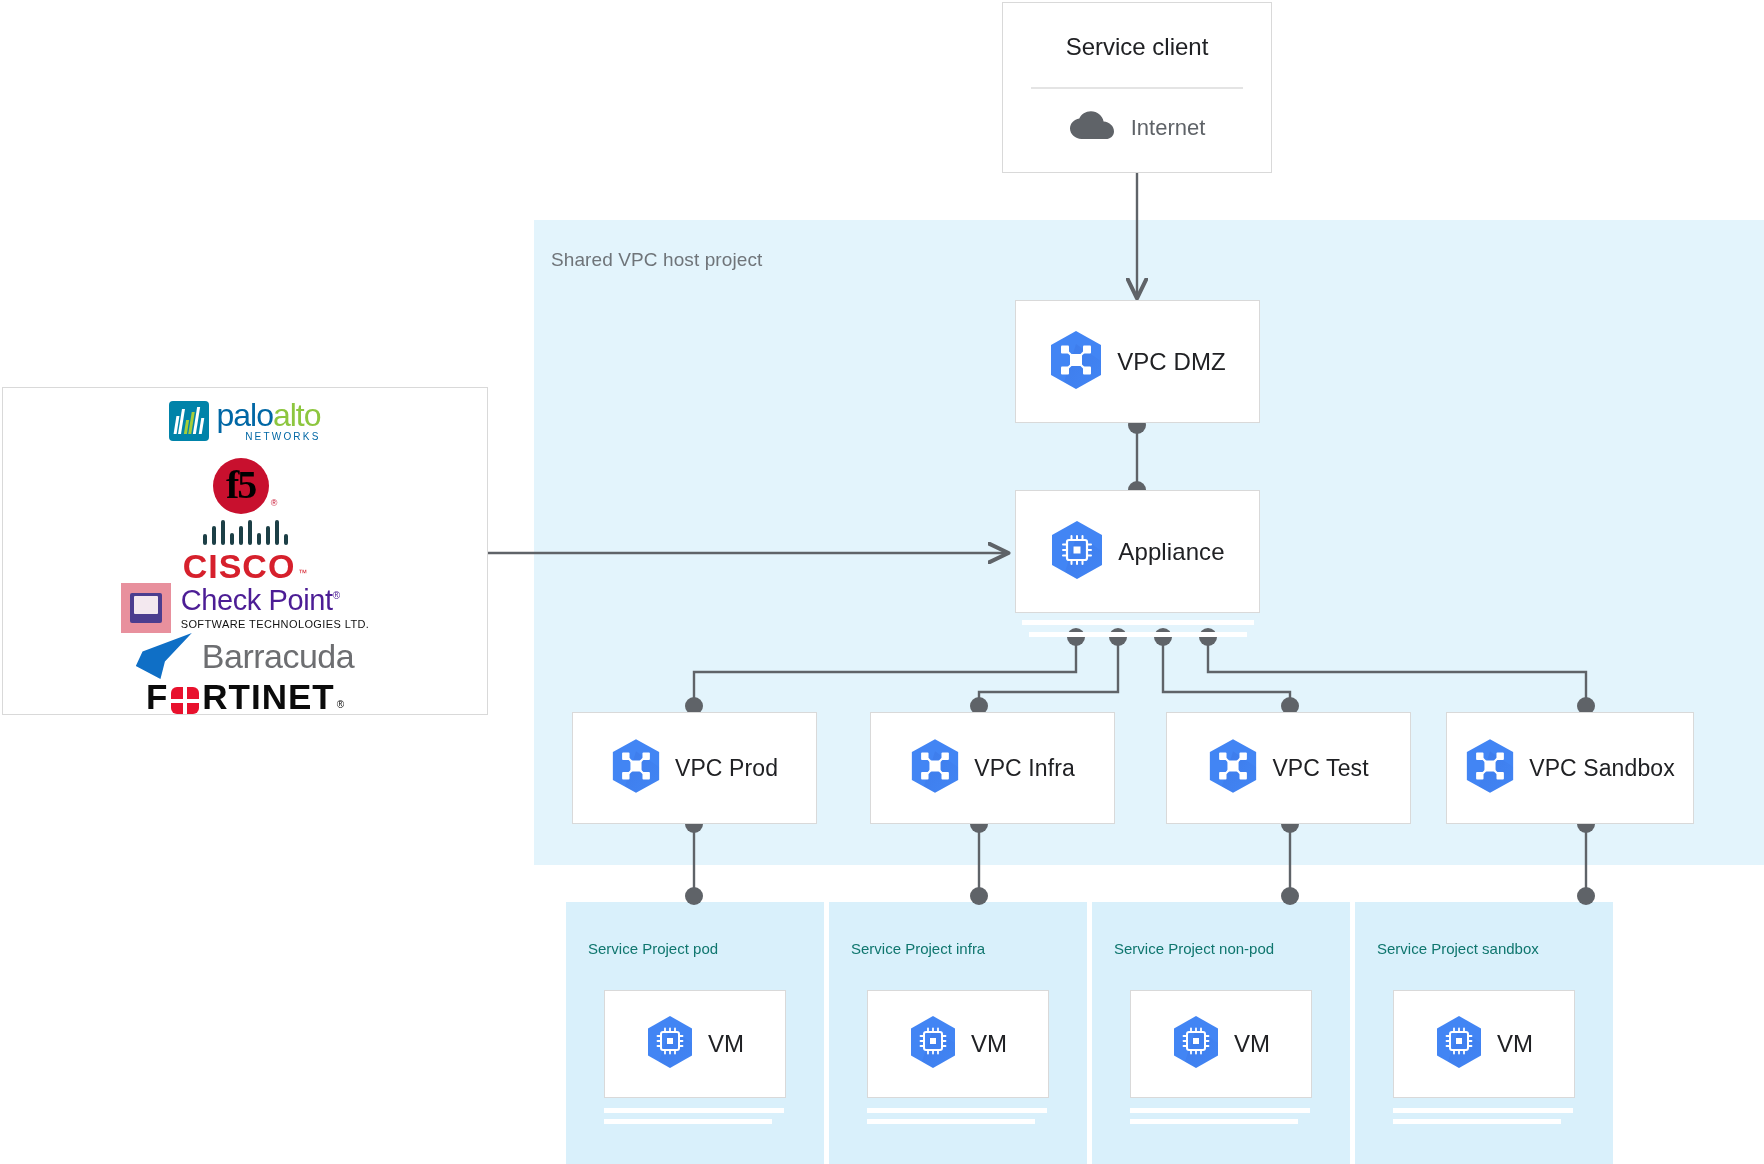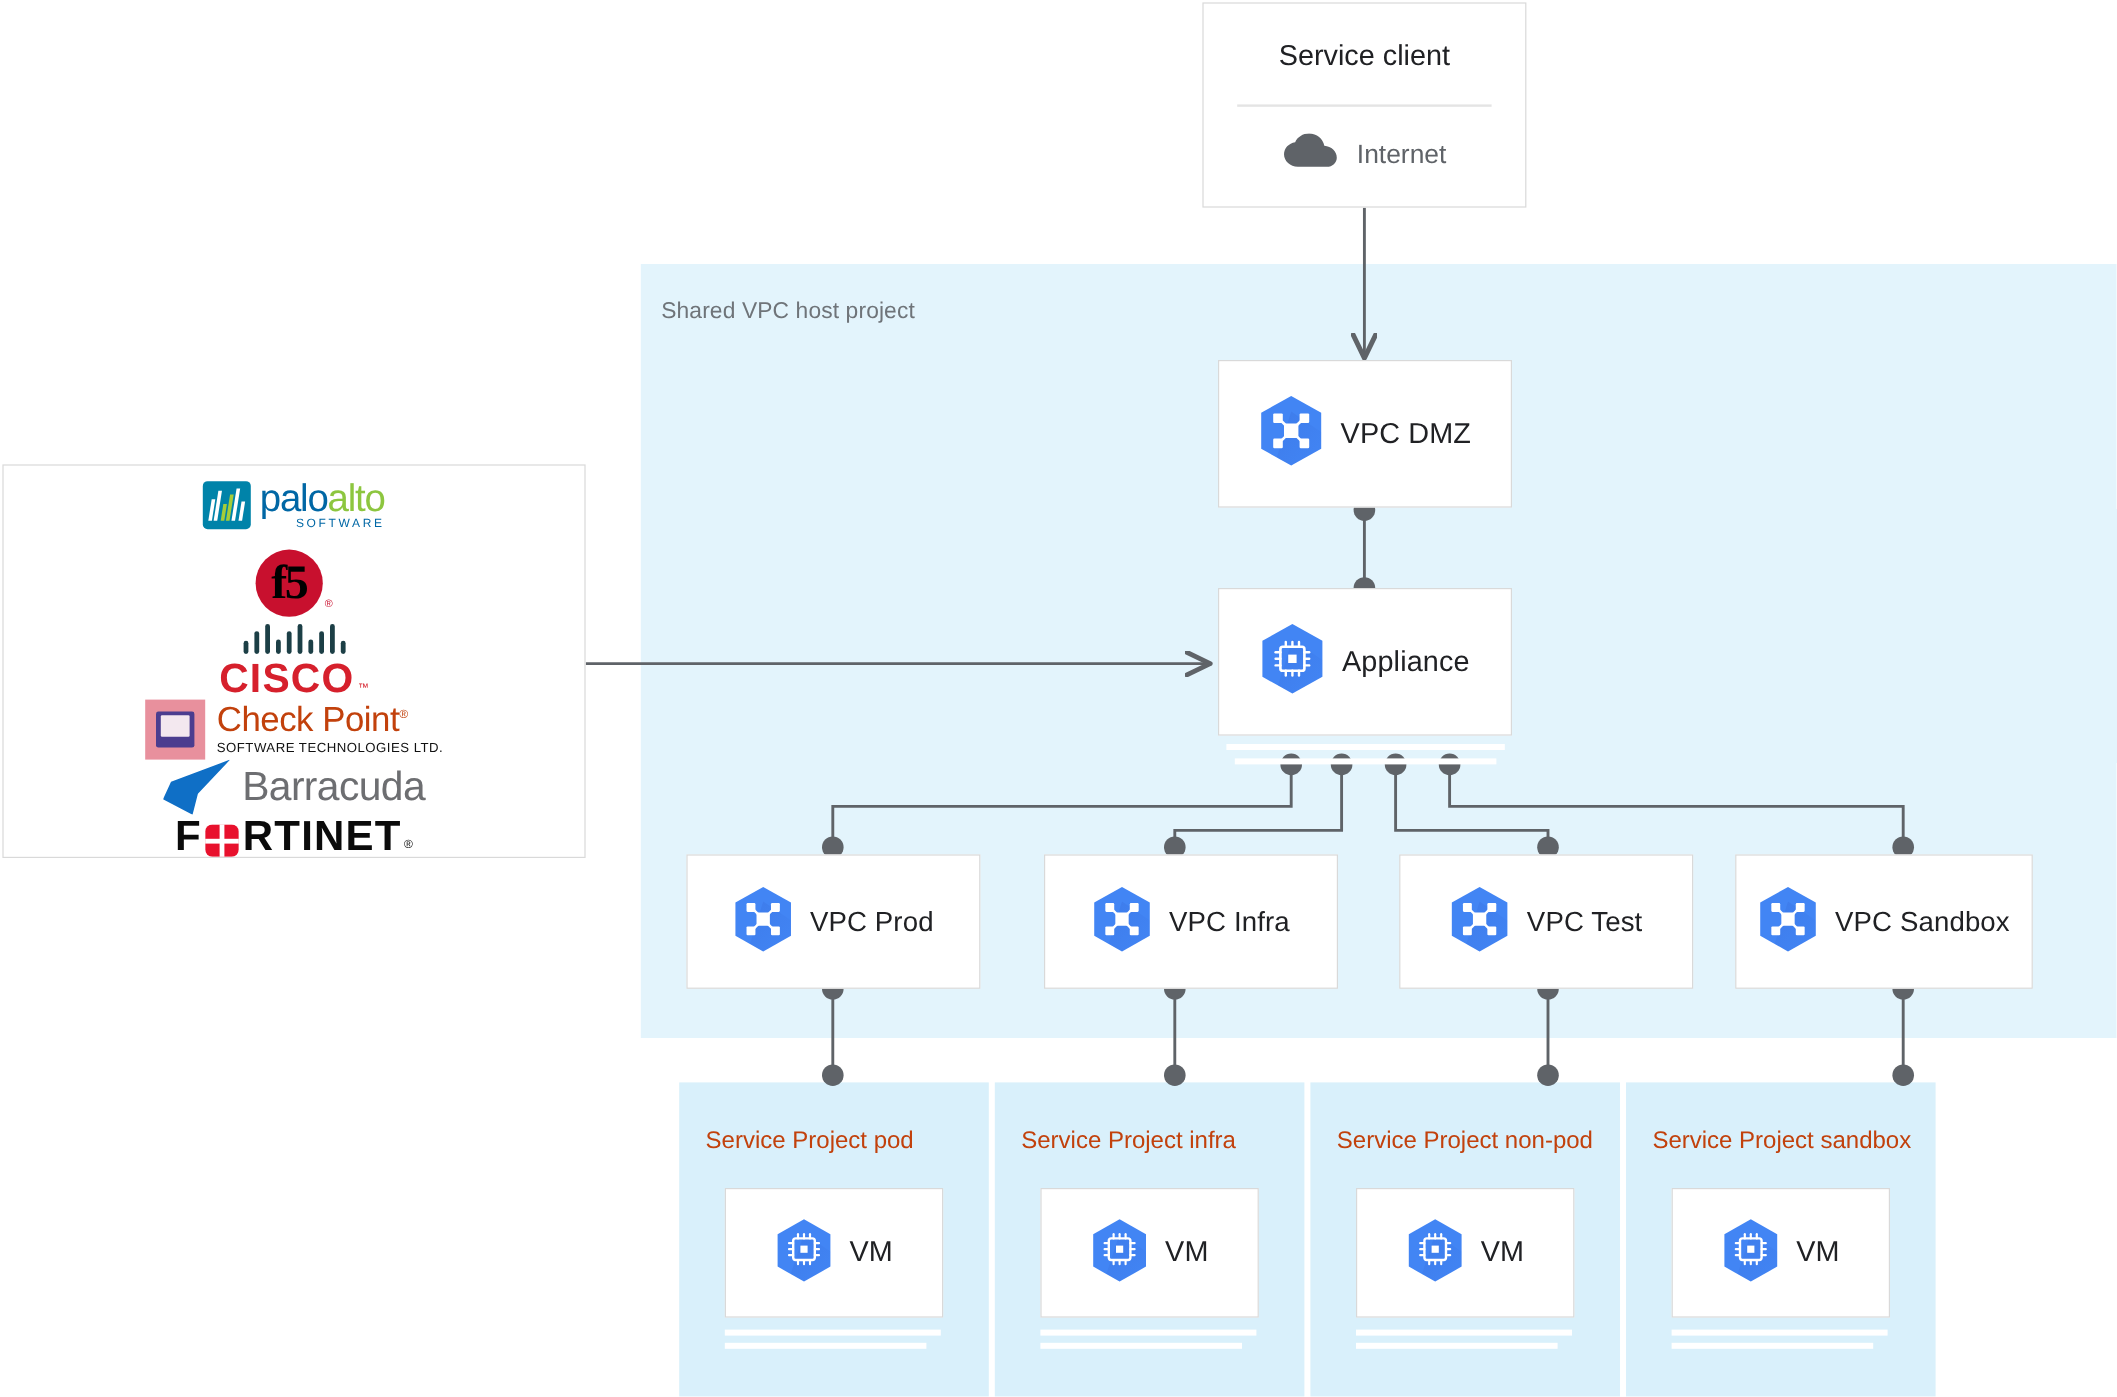--- a/index.html
+++ b/index.html
@@ -155,21 +155,21 @@
     border-radius: 2px;
     position: relative;
   }
   .cp-screen::after {
     content: "";
     position: absolute; left: 4px; top: 3px; right: 4px; bottom: 9px;
     background: #f3e8ef;
     border-radius: 1px;
   }
   .cp-text { line-height: 1; }
-  .cp-word { font-size: 29px; color: #c2410c; letter-spacing: -.4px; }
+  .cp-word { font-size: 29px; color: #4c1d95; letter-spacing: -.4px; }
   .cp-reg { font-size: 10px; vertical-align: super; }
   .cp-sub {
     font-size: 11px; color: #111111; letter-spacing: .4px; margin-top: 4px;
   }
 
   
   .bc { display: flex; align-items: center; gap: 10px; }
   .bc-fin {
     width: 56px; height: 46px;
     background: #0f6fc6;
@@ -194,21 +194,21 @@
   .ft-tm { font-size: 10px; color: #0b0b0b; margin-bottom: 4px; }
 
   
   .svc {
     background: #d9f0fb;
     width: 258px;
     height: 262px;
   }
   .svc-label {
     position: absolute; left: 22px; top: 38px;
-    font-size: 20px; color: #c2410c; white-space: nowrap;
+    font-size: 15px; color: #0f766e; white-space: nowrap;
   }
   .svc-vm {
     position: absolute; left: 38px; top: 88px;
     width: 180px; height: 106px;
     background: #ffffff;
     border: 1px solid #d9d9d9;
     display: flex; align-items: center; justify-content: center;
   }
   .svc-stack { position: absolute; left: 38px; }
   .svc-stack i {
@@ -615,21 +615,21 @@
           <span class="pa-bar" style="height:25px;"></span>
           <span class="pa-bar g" style="height:14px;"></span>
           <span class="pa-bar g" style="height:22px;"></span>
           <span class="pa-bar" style="height:27px;"></span>
           <span class="pa-bar" style="height:16px;"></span>
         </div>
         <div class="pa-text">
           <div class="pa-word">
             <span class="b">palo</span><span class="g">alto</span>
           </div>
-          <div class="pa-sub">SOFTWARE</div>
+          <div class="pa-sub">NETWORKS</div>
         </div>
       </div>
     </div>
 
     <div class="vendor-cell">
       <div class="f5">
         <div class="f5-circle">f5</div>
         <span class="f5-tm">®</span>
       </div>
     </div>

